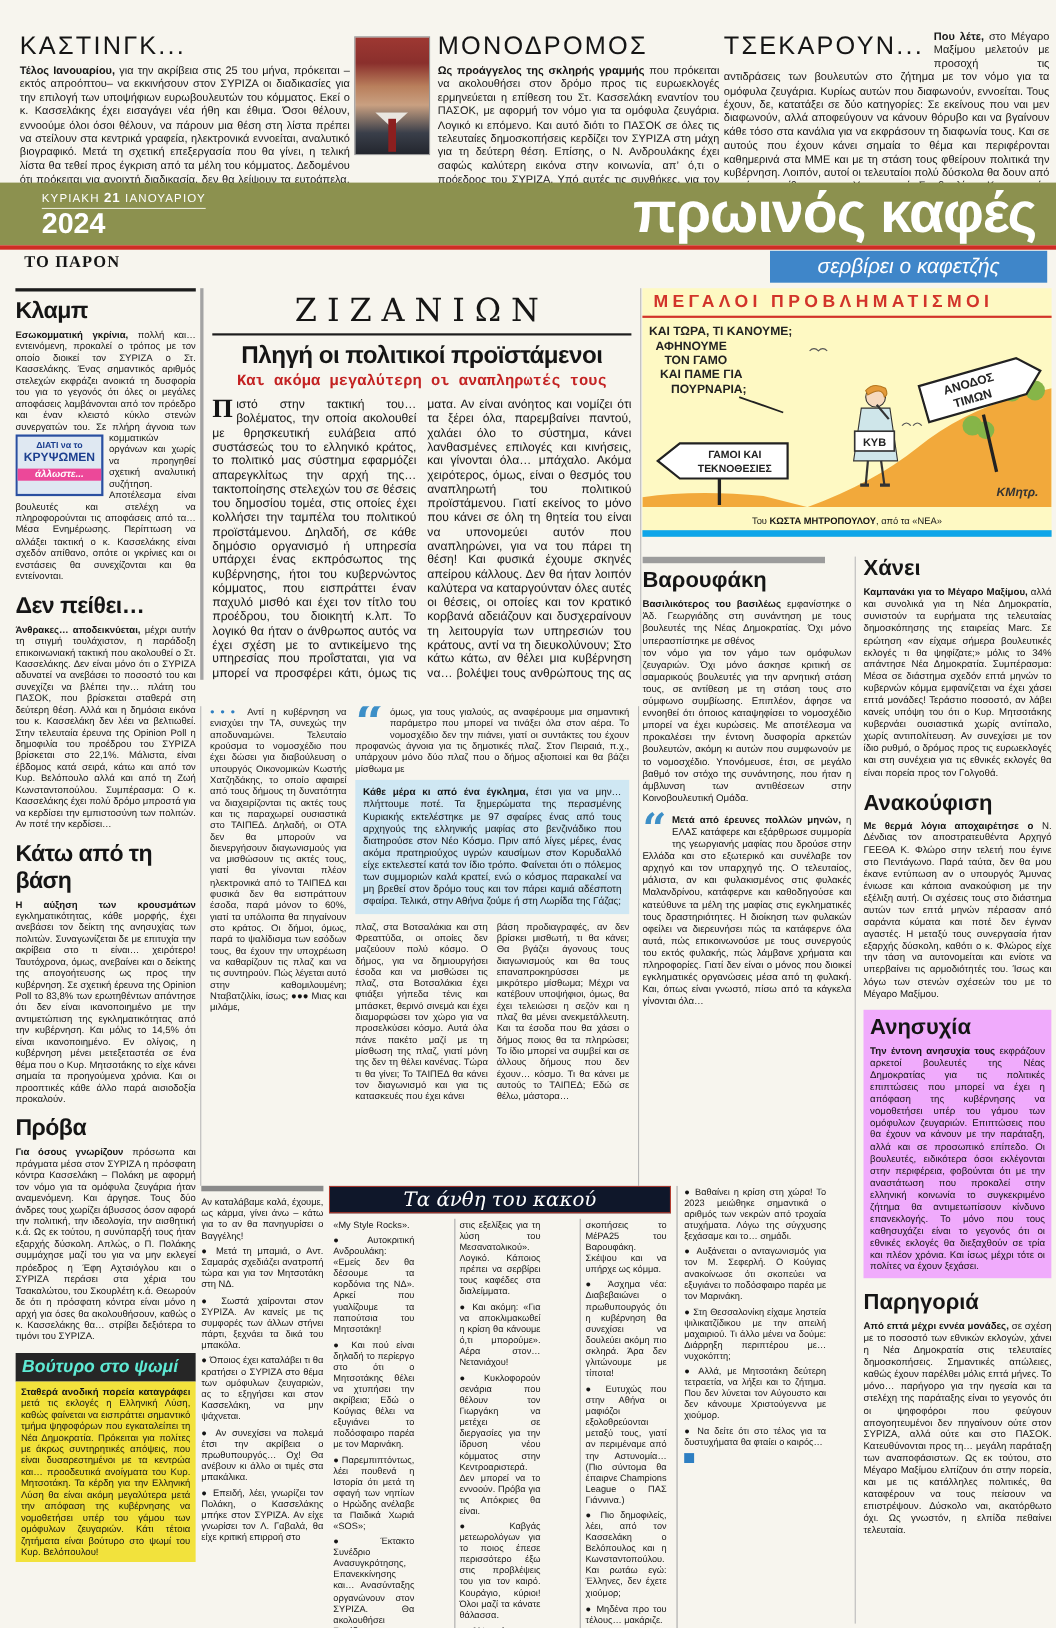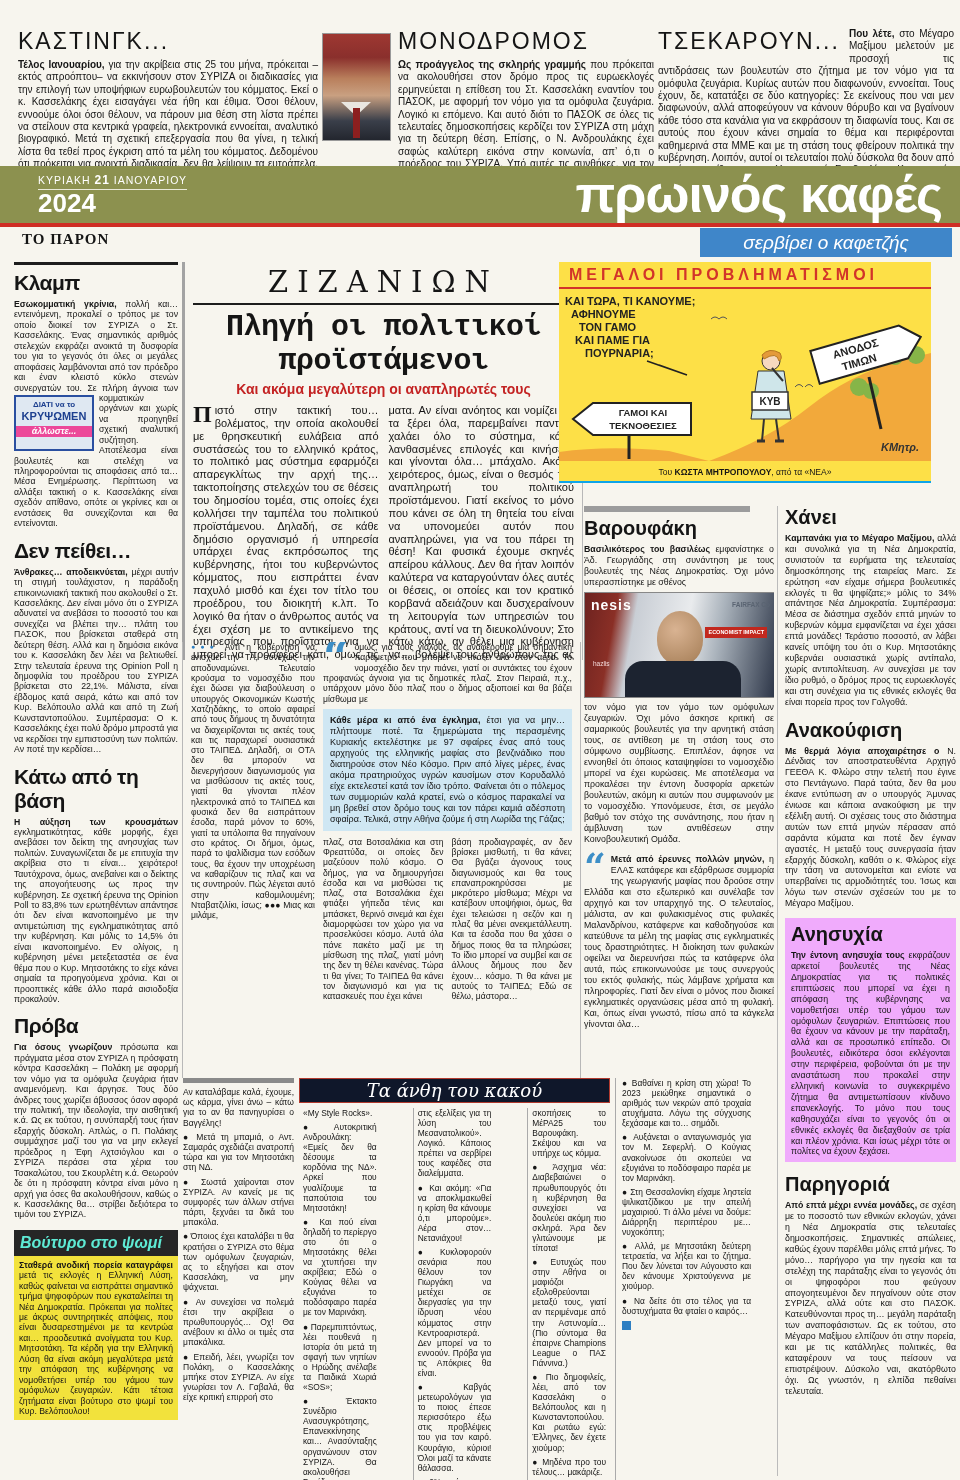--- a/index.html
+++ b/index.html
@@ -30,38 +30,38 @@
   .bd{font-size:8.7px;line-height:1.2;text-align:justify;}
   .inset{float:left;width:80px;height:56px;margin:2px 5px 2px 0;border:2px solid #2a4fa0;background:#dfe8f2;text-align:center;box-sizing:border-box;}
   .inset .i1{font-size:8px;font-weight:bold;color:#1c3f8f;margin-top:3px;}
   .inset .i2{font-size:11px;font-weight:bold;color:#1c3f8f;}
   .inset .i3{background:#ec4899;color:#fff;font-style:italic;font-size:9px;font-weight:bold;margin-top:3px;}
   .s5-title{background:#262626;color:#5eead4;font-style:italic;font-weight:bold;font-size:16px;padding:4px 6px;margin:10px 0 0;}
   .s5-body{background:#f2e23c;padding:4px 5px;font-size:8.7px;line-height:1.2;text-align:justify;}
   
   .mid-art{left:182px;top:262px;width:381px;padding:3px 8px 0;border-left:3px solid #a3a3a3;border-right:1px solid #b8b8b8;}
   .kicker{text-align:center;font-family:"DejaVu Serif",serif;font-size:29px;letter-spacing:9px;padding-bottom:4px;border-bottom:2px solid #1d1d1d;}
-  .headline{text-align:center;font-family:Liberation Mono, monospace;font-weight:bold;font-size:30px;margin-top:5px;letter-spacing:-0.5px;}
-  .subhead{text-align:center;font-family:Liberation Sans, sans-serif;font-weight:bold;font-size:14px;color:#c32222;margin:3px 0 7px;}
+  .headline{text-align:center;font-family:Liberation Sans, sans-serif;font-weight:bold;font-size:22px;margin-top:5px;letter-spacing:-0.5px;}
+  .subhead{text-align:center;font-family:Liberation Mono, monospace;font-weight:bold;font-size:14px;color:#c32222;margin:3px 0 7px;}
   .art-cols{display:flex;gap:10px;height:256px;overflow:hidden;}
   .art-col{flex:1;font-size:11px;line-height:1.17;text-align:justify;}
   .art-col1::first-letter{font-size:24px;font-weight:bold;float:left;line-height:18px;padding:1px 3px 0 0;font-family:"Liberation Serif",serif;}
   .mid-lower{left:182px;top:642px;width:381px;height:436px;overflow:hidden;padding:0 8px;
              border-left:1px solid #b8b8b8;border-right:1px solid #b8b8b8;display:flex;gap:8px;}
   .ml-left{width:124px;flex:none;font-size:8.6px;line-height:1.2;text-align:justify;}
   .ml-right{flex:1;min-width:0;}
   .ml-intro{font-size:8.6px;line-height:1.2;text-align:justify;}
   .bdots{color:#2e7fc2;font-size:7px;letter-spacing:1px;vertical-align:1px;}
   .bigquote{float:left;color:#3d8fc7;font-size:46px;line-height:30px;font-family:"DejaVu Serif",serif;font-weight:bold;margin-right:5px;}
   .bigquote::before{content:"\201C";}
   .blue-box{background:#cfe7f3;padding:6px 7px;font-size:9px;line-height:1.22;text-align:justify;margin:5px 0 6px;}
   .ml-belowcols{display:flex;gap:8px;}
   .ml-bc{flex:1;font-size:8.6px;line-height:1.2;text-align:justify;}
   
-  .cartoon{left:559px;top:262px;width:372px;border-bottom:2px solid #0ea5e9;background:#fde047;}
+  .cartoon{left:584px;top:262px;width:372px;border-bottom:6px solid #0ea5e9;background:#fef9c3;}
   .cartoon-title{color:#d2342a;font-weight:bold;font-size:16px;letter-spacing:4px;padding:4px 10px 3px;border-bottom:2.5px solid #d2342a;}
   .cartoon-cap{text-align:center;font-size:8.5px;padding:2px 0 4px;}
   
   .rm-col{left:584px;top:506px;width:190px;height:574px;overflow:hidden;}
   .rm-bar{width:166px;height:6px;background:#9c9c9c;margin-bottom:5px;}
   .rm-t{font-size:20px;font-weight:bold;margin:0 0 4px;}
   .rm-bd{font-size:8.8px;line-height:1.25;text-align:justify;}
   .gphoto{position:relative;width:190px;height:104px;margin:4px 0;overflow:hidden;border:1px solid #888;
           background:linear-gradient(100deg,#6d2320 0%,#8a2f26 16%,#c9ced5 26%,#e9ebed 52%,#aab3bc 68%,#2c3547 100%);}
   .gphoto .nesis{position:absolute;left:6px;top:4px;color:#fff;font-weight:bold;font-size:14px;letter-spacing:1px;}
@@ -266,28 +266,20 @@
       <span>Του </span><b>ΚΩΣΤΑ ΜΗΤΡΟΠΟΥΛΟΥ</b><span>, από τα «ΝΕΑ»</span>
     </div>
   </div>
 
   <div class="abs rm-col">
     <div class="rm-bar"></div>
     <div class="rm-t">Βαρουφάκη</div>
     <div class="rm-bd">
       <b class="ld">Βασιλικότερος του βασιλέως</b>
       <span>εμφανίστηκε ο Άδ. Γεωργιάδης στη συνάντηση με τους βουλευτές της Νέας Δημοκρατίας. Όχι μόνο υπερασπίστηκε με σθένος</span>
-    </div>
-    <div class="gphoto">
-      <div class="nesis">nesis</div>
-      <div class="fair">FAIRFAX Co</div>
-      <div class="econ">ECONOMIST IMPACT</div>
-      <div class="haz">hazlis</div>
-      <div class="head"></div>
-      <div class="suit"></div>
     </div>
     <div class="rm-bd">τον νόμο για τον γάμο των ομόφυλων ζευγαριών. Όχι μόνο άσκησε κριτική σε σαμαρικούς βουλευτές για την αρνητική στάση τους, σε αντίθεση με τη στάση τους στο σύμφωνο συμβίωσης. Επιπλέον, άφησε να εννοηθεί ότι όποιος καταψηφίσει το νομοσχέδιο μπορεί να έχει κυρώσεις. Με αποτέλεσμα να προκαλέσει την έντονη δυσφορία αρκετών βουλευτών, ακόμη κι αυτών που συμφωνούν με το νομοσχέδιο. Υπονόμευσε, έτσι, σε μεγάλο βαθμό τον στόχο της συνάντησης, που ήταν η άμβλυνση των αντιθέσεων στην Κοινοβουλευτική Ομάδα.</div>
     <div class="rm-quote rm-bd">
       <span class="bigquote" style="font-size:38px;line-height:26px;"></span>
       <b class="ld">Μετά από έρευνες πολλών μηνών,</b>
       <span>η ΕΛΑΣ κατάφερε και εξάρθρωσε συμμορία της γεωργιανής μαφίας που δρούσε στην Ελλάδα και στο εξωτερικό και συνέλαβε τον αρχηγό και τον υπαρχηγό της. Ο τελευταίος, μάλιστα, αν και φυλακισμένος στις φυλακές Μαλανδρίνου, κατάφερνε και καθοδηγούσε και κατεύθυνε τα μέλη της μαφίας στις εγκληματικές τους δραστηριότητες. Η διοίκηση των φυλακών οφείλει να διερευνήσει πώς τα κατάφερνε όλα αυτά, πώς επικοινωνούσε με τους συνεργούς του εκτός φυλακής, πώς λάμβανε χρήματα και πληροφορίες. Γιατί δεν είναι ο μόνος που διοικεί εγκληματικές οργανώσεις μέσα από τη φυλακή. Και, όπως είναι γνωστό, πίσω από τα κάγκελα γίνονται όλα…</span>
     </div>
   </div>
 
   <div class="abs right-col">

